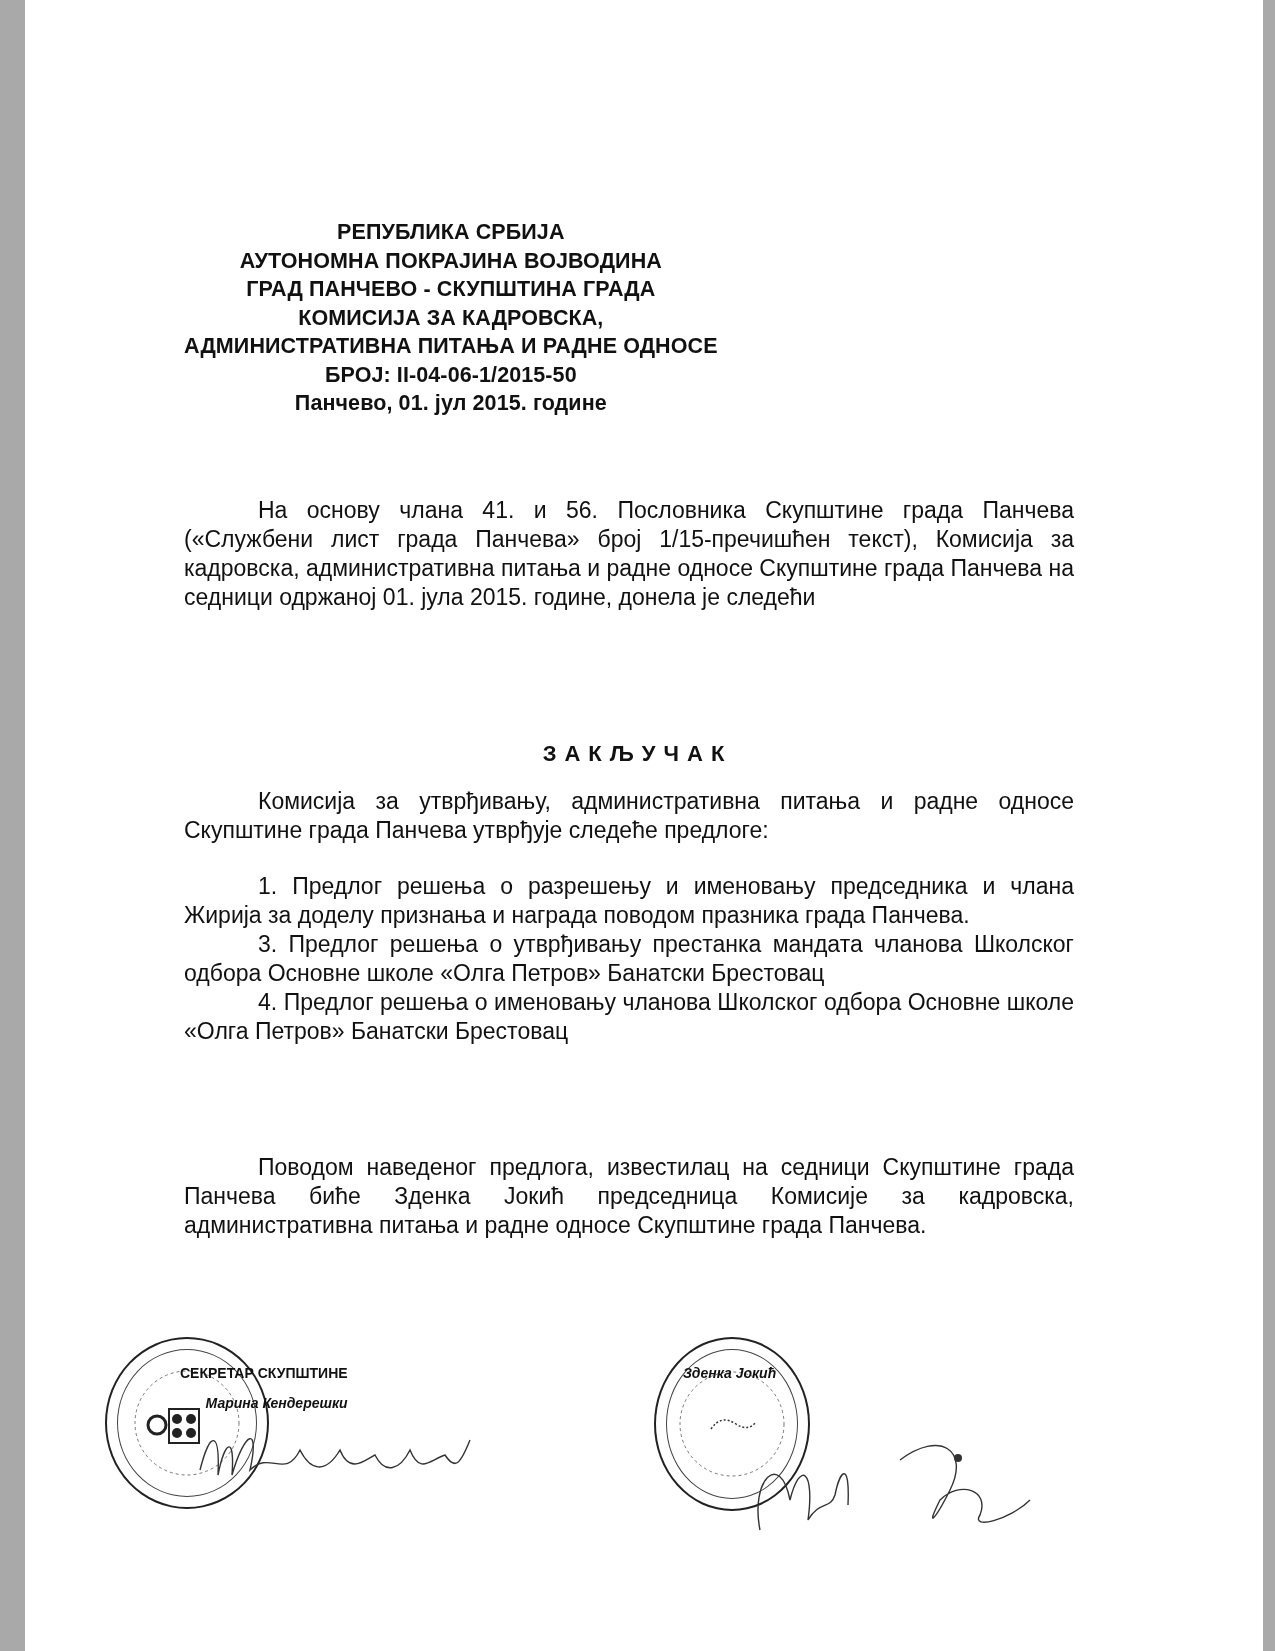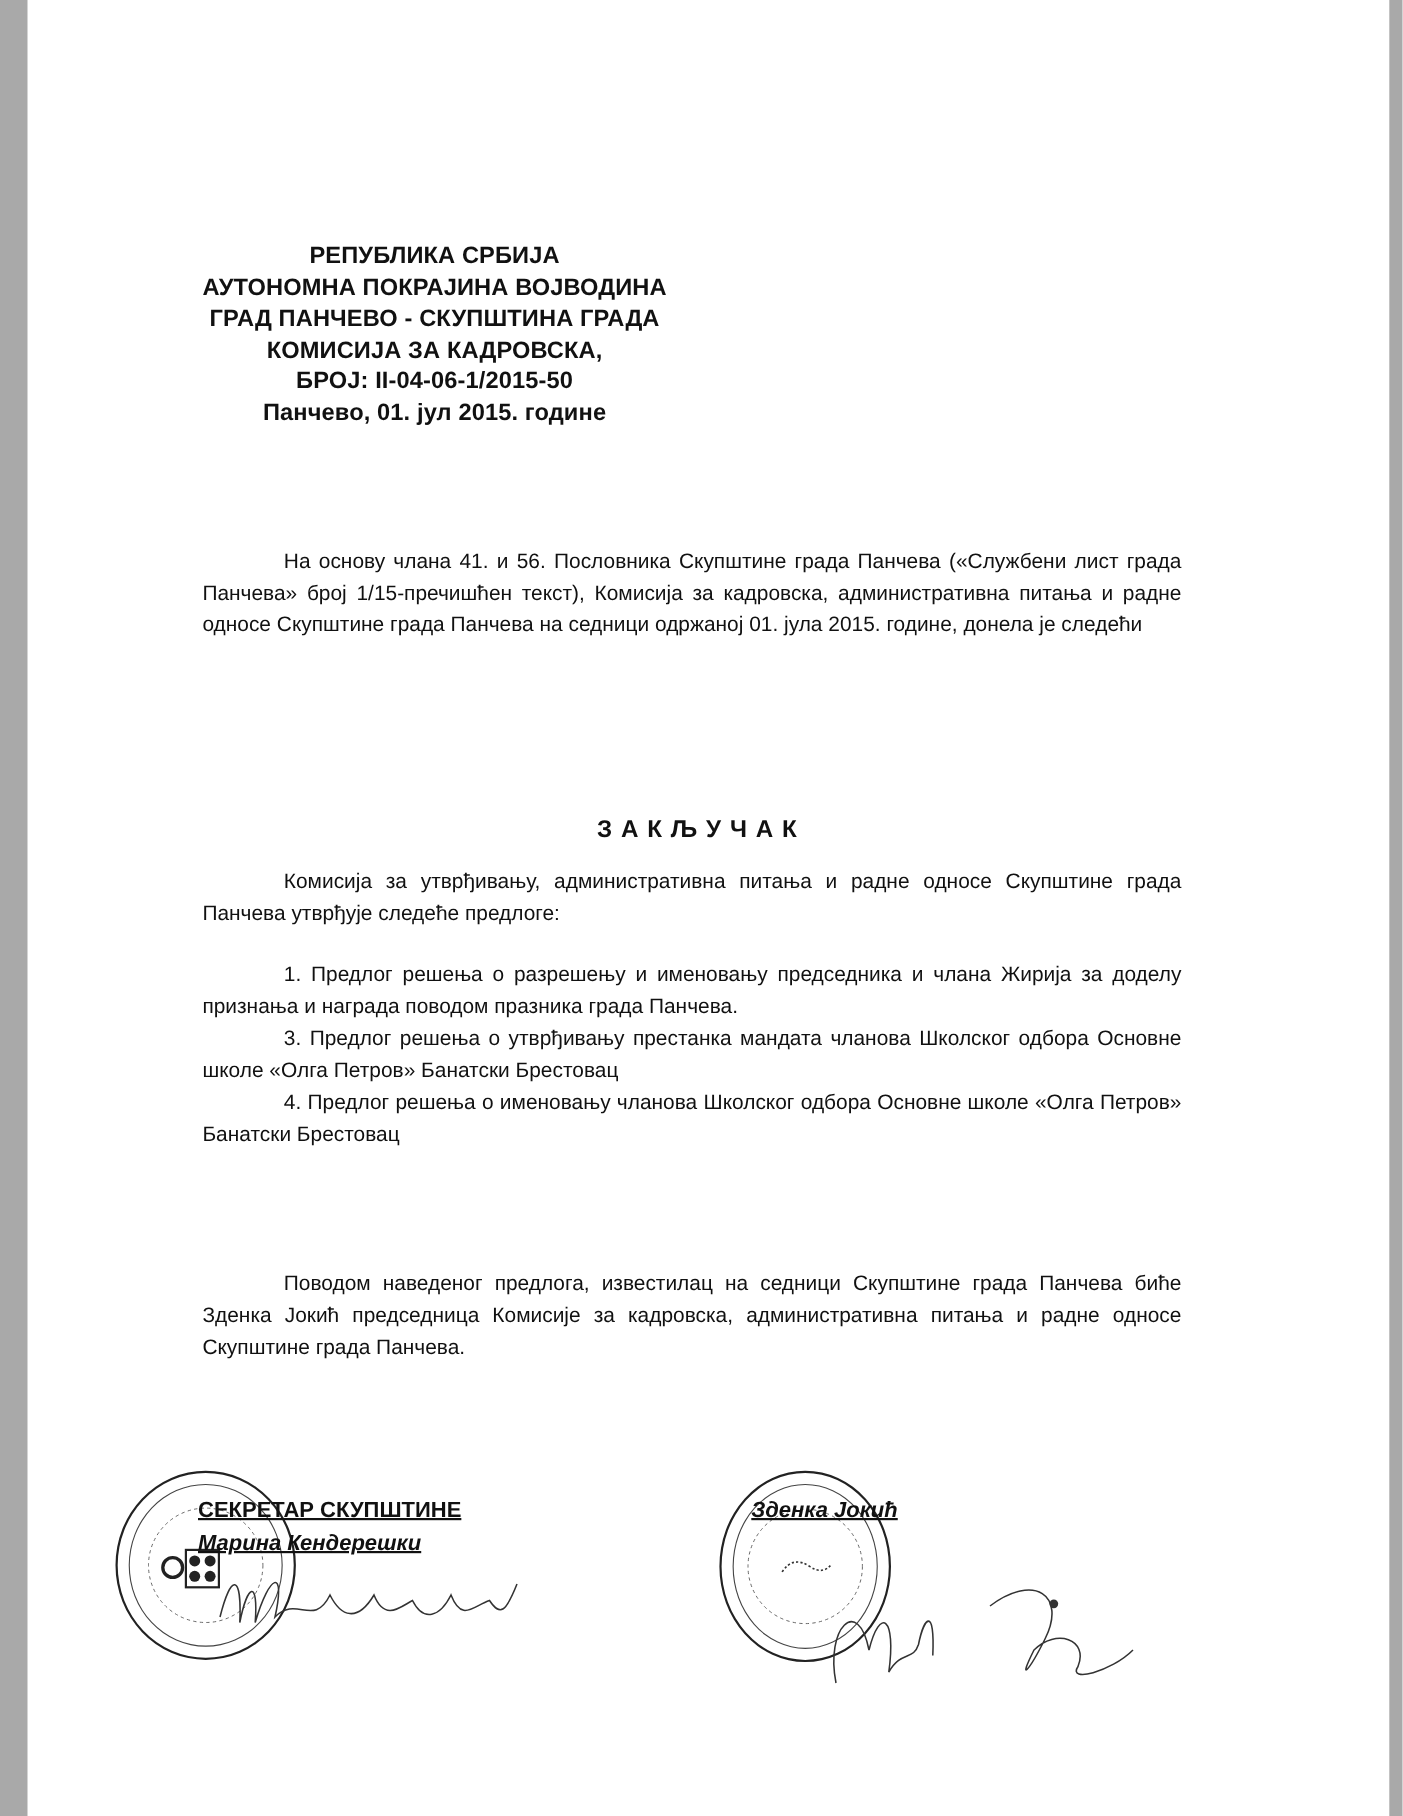--- a/index.html
+++ b/index.html
@@ -24,42 +24,41 @@
       font-size: 21.5px;
       line-height: 28.5px;
       letter-spacing: 0.1px;
       text-align: center;
     }
     .header div { white-space: nowrap; }
     .para {
       position: absolute;
       left: 184px;
       width: 890px;
-      font-size: 19px;
+      font-size: 23px;
       line-height: 29px;
       text-align: justify;
       text-align-last: left;
     }
     .para .indent { display: inline-block; width: 74px; }
     .title {
       position: absolute;
       left: 0; width: 1275px;
       top: 741px;
       text-align: center;
       font-weight: bold;
       font-size: 22px;
       letter-spacing: 8px;
     }
     .list-item { margin: 0; }
     .sig-block {
       position: absolute;
-      font-size: 20px;
+      font-size: 14px;
       line-height: 30px;
-      text-align: left;
-      text-decoration: underline;
+      text-align: right;
     }
     .sig-role { font-weight: bold; white-space: nowrap; }
     .sig-name { font-weight: bold; font-style: italic; white-space: nowrap; }
     .stamp {
       position: absolute;
       border-radius: 50%;
       border: 2px solid #222;
     }
     .stamp::after {
       content: "";
@@ -74,20 +73,21 @@
 </head>
 <body>
 
 <div class="page"></div>
 
 <div class="header">
   <div>РЕПУБЛИКА СРБИЈА</div>
   <div>АУТОНОМНА ПОКРАЈИНА ВОЈВОДИНА</div>
   <div>ГРАД ПАНЧЕВО - СКУПШТИНА ГРАДА</div>
   <div>КОМИСИЈА ЗА КАДРОВСКА,</div>
+  <div>АДМИНИСТРАТИВНА ПИТАЊА И РАДНЕ ОДНОСЕ</div>
   <div>БРОЈ: II-04-06-1/2015-50</div>
   <div>Панчево, 01. јул 2015. године</div>
 </div>
 
 <div class="para" style="top:496px;">
   <span class="indent"></span><span>На основу члана 41. и 56. Пословника Скупштине града Панчева («Службени лист града Панчева» број 1/15-пречишћен текст), Комисија за кадровска, административна питања и радне односе Скупштине града Панчева на седници одржаној 01. јула 2015. године, донела је следећи</span>
 </div>
 
 <div class="title">ЗАКЉУЧАК</div>
 

